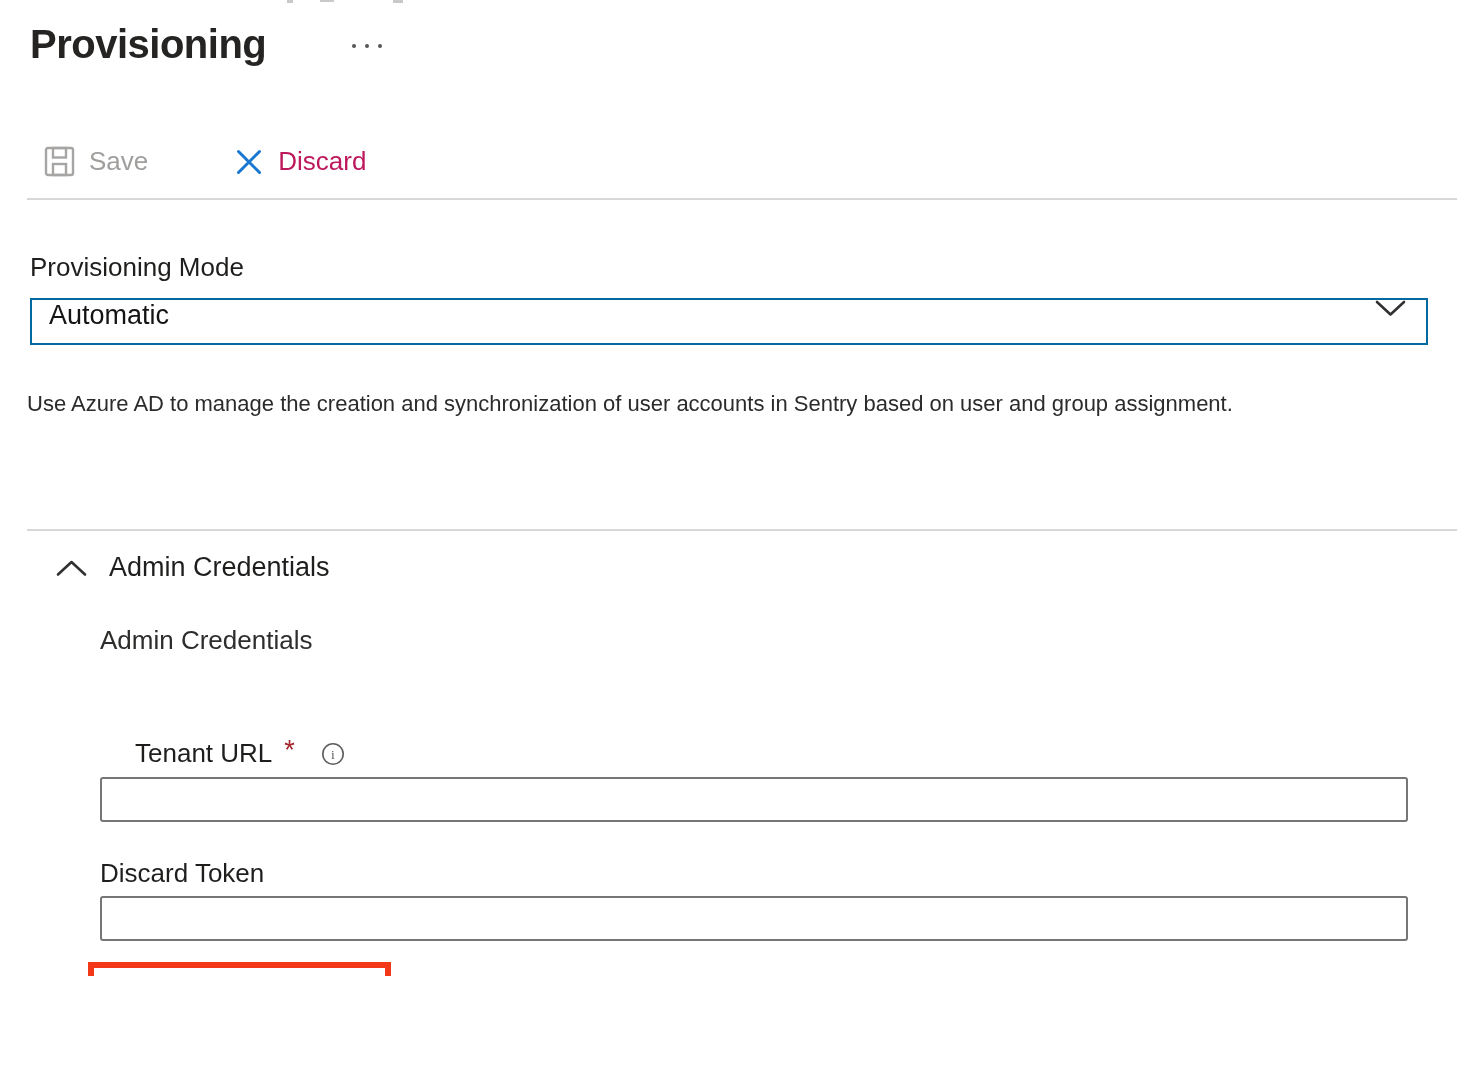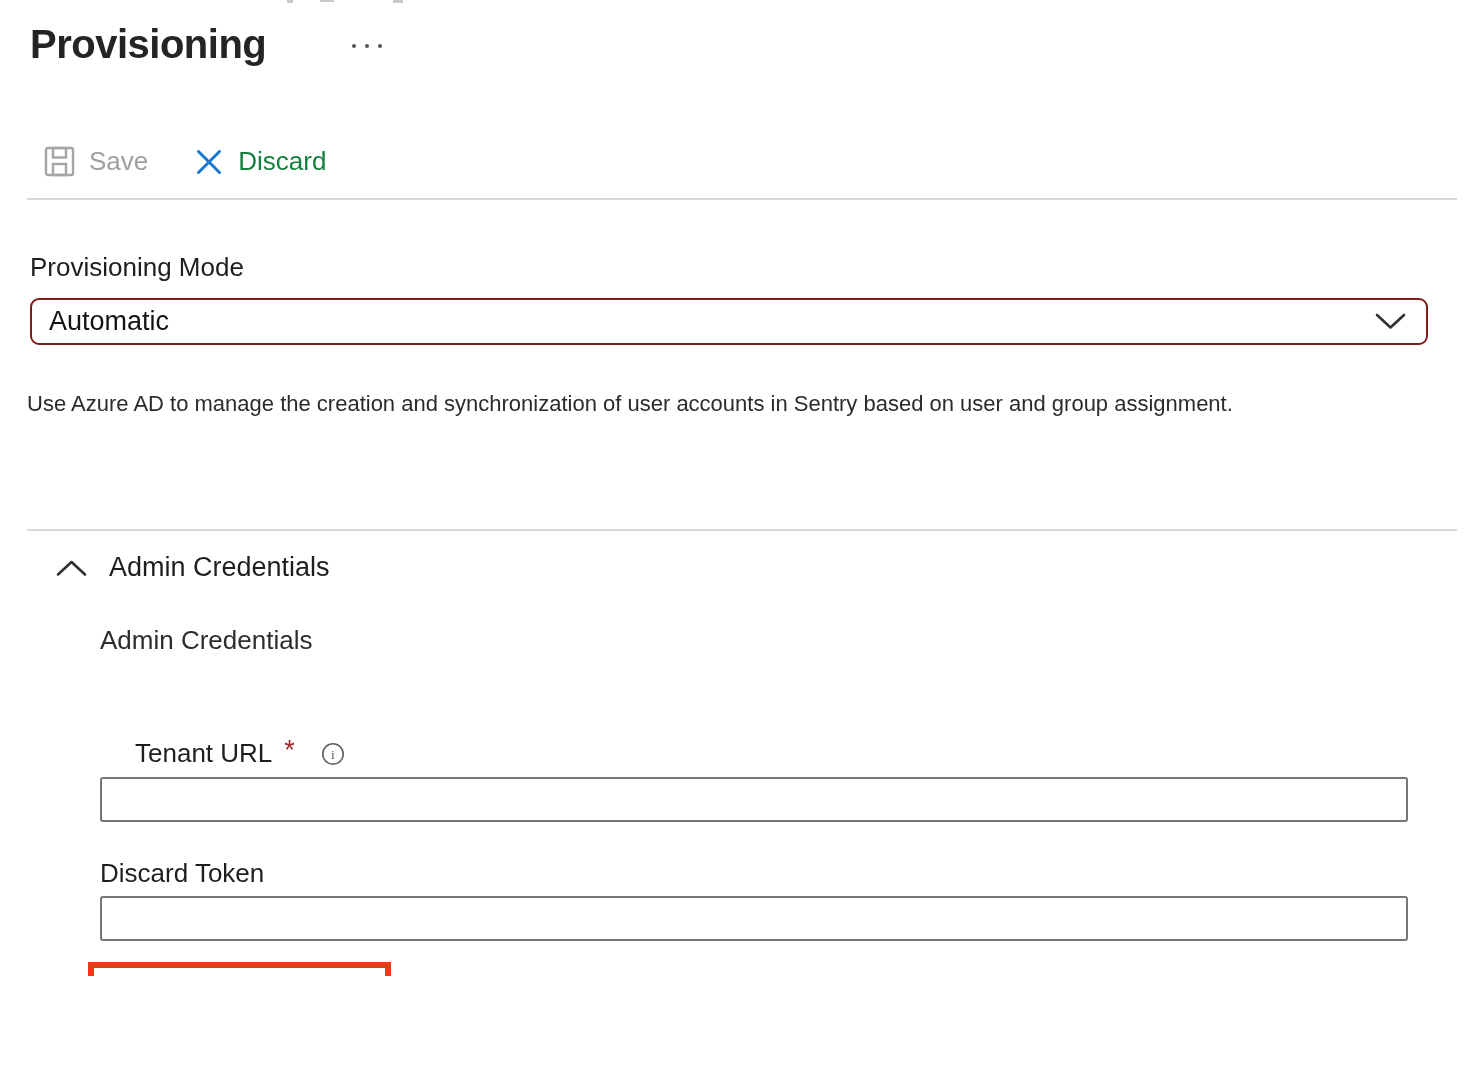--- a/index.html
+++ b/index.html
@@ -20,39 +20,39 @@
   
   .page-title {
     left: 30px; top: 22px;
     font-size: 40px; font-weight: 700; color: #252423;
     letter-spacing: -0.5px;
   }
   .more-menu { left: 348px; top: 40px; display: flex; gap: 9px; cursor: pointer; padding: 4px; }
   .more-menu .dot { width: 4px; height: 4px; border-radius: 50%; background: #565656; }
 
   
-  .cmdbar { left: 44px; top: 146px; display: flex; align-items: flex-start; }
+  .cmdbar { left: 44px; top: 146px; display: flex; align-items: flex-start; gap: 40px; }
   .cmd-btn { display: flex; align-items: center; gap: 14px; cursor: pointer; }
   .cmd-btn.save { margin-right: 46px; }
   .cmd-label { font-size: 26px; }
   .cmd-label.disabled { color: #a19f9d; }
-  .cmd-label.normal { color: #15803d; }
+  .cmd-label.normal { color: #be185d; }
 
   .divider { position: absolute; height: 2px; background: #d8d8d8; }
   .divider-1 { left: 27px; width: 1430px; top: 198px; }
   .divider-2 { left: 27px; width: 1430px; top: 529px; }
   .divider-3 { left: 10px;  width: 1432px; top: 1037px; height: 3px; background: #d4d4d4; }
 
   
   .field-label { font-size: 26px; color: #1f1e1d; }
   .pm-label { left: 30px; top: 252px; }
   .dropdown {
     left: 30px; top: 298px; width: 1398px; height: 47px;
-    border: 2px solid #7f1d1d; border-radius: 9px;
-    display: flex; align-items: center; justify-content: space-between;
+    border: 2px solid #0369a1; border-radius: 0;
+    display: flex; justify-content: space-between;
     padding: 0 20px 0 17px; cursor: pointer; background: #fff;
   }
   .dropdown-value { font-size: 27px; color: #141414; }
 
   .pm-desc {
     left: 27px; top: 383px; width: 1310px;
     font-size: 22px; line-height: 41px; color: #2b2b2b;
   }
 
   

